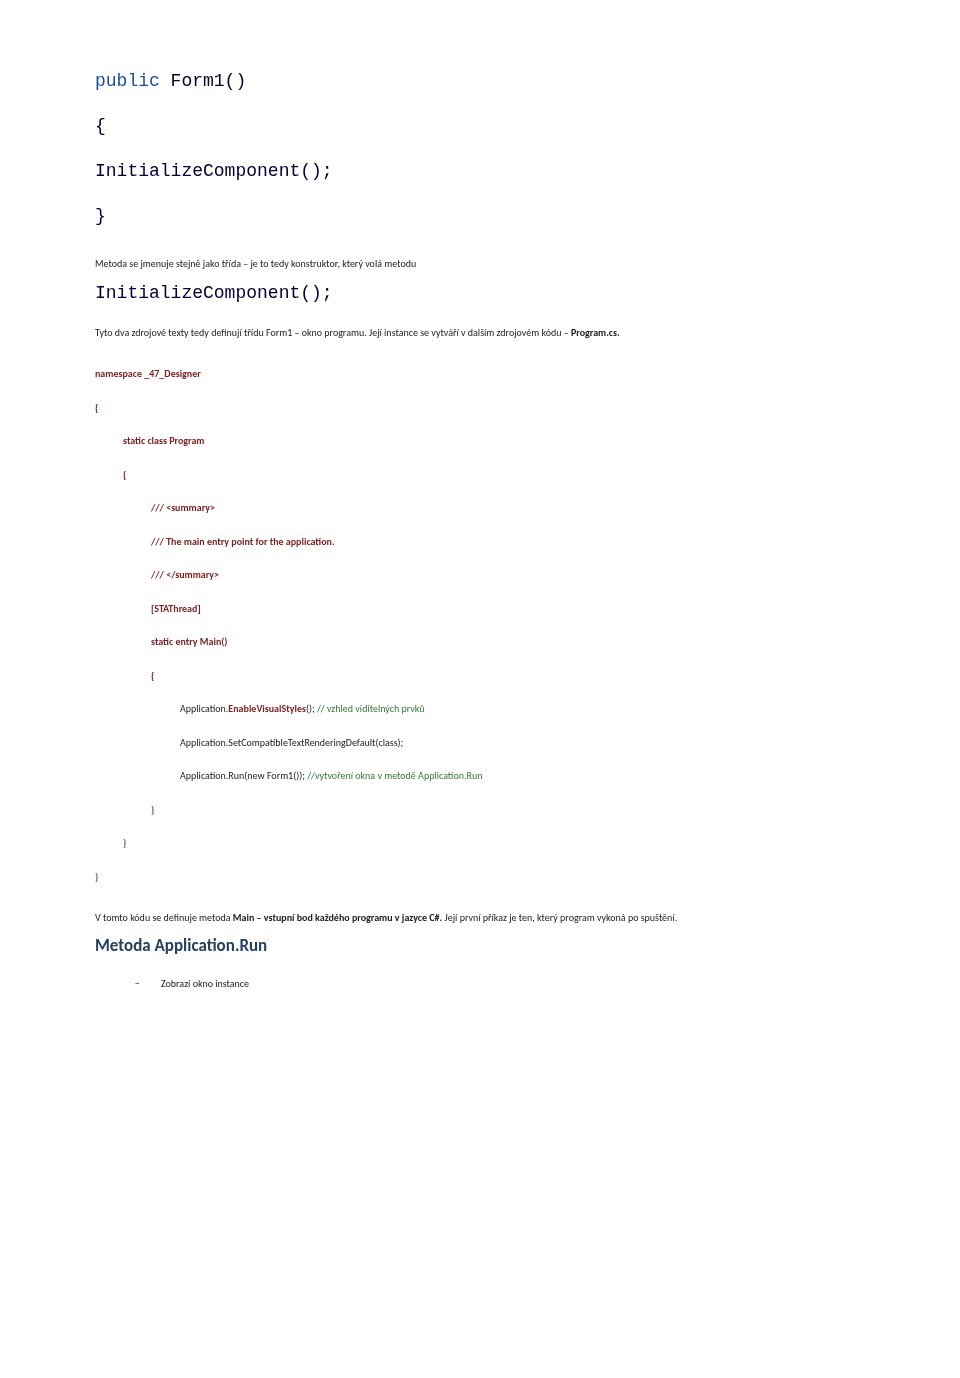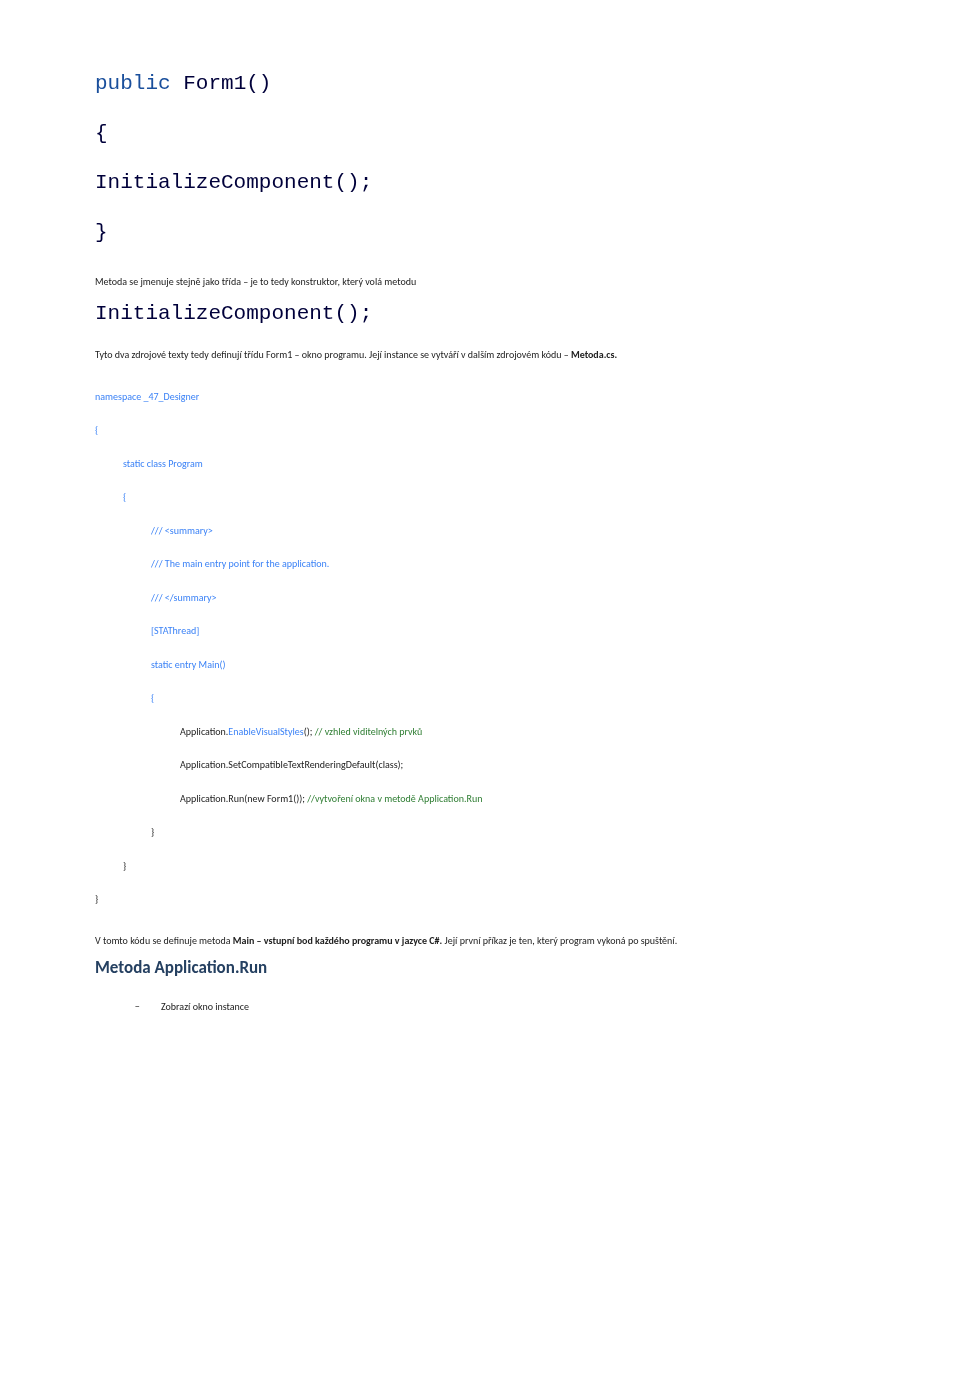--- a/index.html
+++ b/index.html
@@ -7,31 +7,31 @@
     padding: 68px 95px 50px 95px;
     font-family: Calibri, "Segoe UI", Arial, sans-serif;
     color: #000;
     background: #fff;
     width: 960px;
     box-sizing: border-box;
     line-height: 1.45;
   }
   .mono {
     font-family: "Courier New", Courier, monospace;
-    font-size: 21px;
+    font-size: 18px;
     line-height: 1.5;
   }
   .kw-blue { color: #1a4f9c; }
   .kw-navy { color: #00003a; }
   .body-text {
     font-size: 10px;
     color: #222;
     line-height: 1.55;
   }
-  .link { color: #3b82f6; }
+  .link { color: #7f1d1d; font-weight: bold; }
   .comment-green { color: #2e7d32; }
   .indent1 { padding-left: 28px; }
   .indent2 { padding-left: 56px; }
   .indent3 { padding-left: 85px; }
   .indent4 { padding-left: 56px; }
   .bold { font-weight: bold; }
   .heading {
     color: #254061;
     font-weight: bold;
     font-size: 17px;
@@ -58,21 +58,21 @@
 <div class="spacer"></div>
 
 <p class="body-text">
   <span>Metoda se jmenuje stejně jako třída – je to tedy konstruktor, který volá metodu </span>
 </p>
 <p class="mono kw-navy">InitializeComponent();</p>
 
 <div class="spacer-sm"></div>
 
 <p class="body-text">
-  <span>Tyto dva zdrojové texty tedy definují třídu Form1 – okno programu. Její instance se vytváří v dalším zdrojovém kódu – </span><span class="bold">Metoda.cs.</span>
+  <span>Tyto dva zdrojové texty tedy definují třídu Form1 – okno programu. Její instance se vytváří v dalším zdrojovém kódu – </span><span class="bold">Program.cs.</span>
 </p>
 
 <div class="spacer"></div>
 
 <p class="body-text link">namespace _47_Designer</p>
 <div class="spacer-sm"></div>
 <p class="body-text link">{</p>
 <div class="spacer-sm"></div>
 <p class="body-text link indent1">static class Program</p>
 <div class="spacer-sm"></div>

